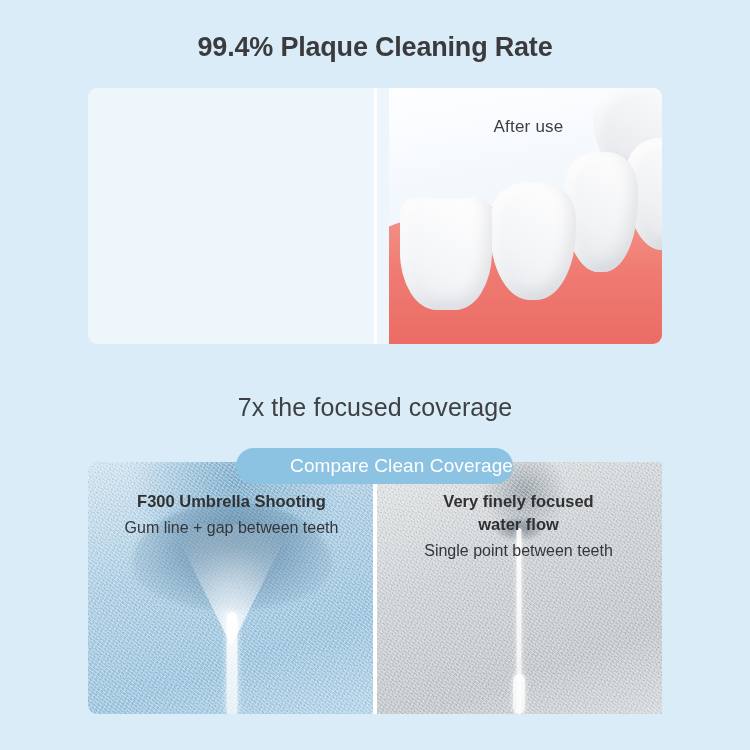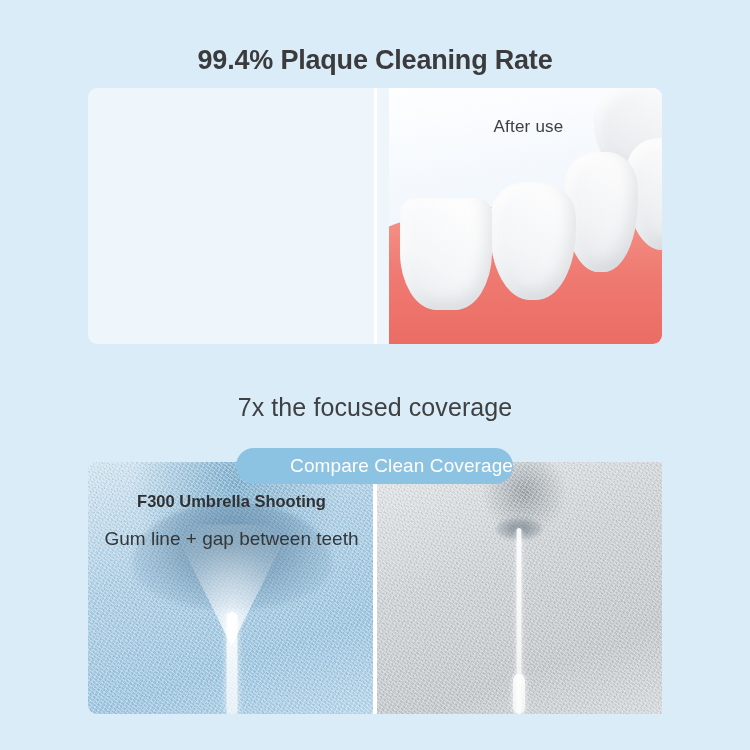--- a/index.html
+++ b/index.html
@@ -25,21 +25,20 @@
   .heading-plaque {
     position: absolute;
     left: 0;
     top: 32px;
     width: 750px;
     text-align: center;
     font-size: 27px;
     font-weight: bold;
     color: #3b3b3d;
     letter-spacing: -0.2px;
-    margin-top: 13px;
   }
   .heading-coverage {
     position: absolute;
     left: 0;
     top: 393px;
     width: 750px;
     text-align: center;
     font-size: 25px;
     font-weight: normal;
     color: #3f4042;
@@ -266,25 +265,25 @@
   .flow-text.left { left: 0; }
   .flow-text.right { left: 287px; }
   .flow-title {
     font-size: 16.5px;
     font-weight: bold;
     color: #2f3133;
     line-height: 23px;
     margin: 0;
   }
   .flow-sub {
-    font-size: 19px;
+    font-size: 16px;
     font-weight: normal;
     color: #33373a;
     line-height: 22px;
-    margin: 15px 0 0 0;
+    margin: 4px 0 0 0;
   }
 </style>
 </head>
 <body>
 
 <div class="page">
 
   <div class="heading-plaque">99.4% Plaque Cleaning Rate</div>
 
   <div class="teeth-panel">
@@ -324,15 +323,20 @@
       <div class="jet-thin-base"></div>
     </div>
 
     <div class="flow-divider"></div>
 
     <div class="flow-text left">
       <p class="flow-title">F300 Umbrella Shooting</p>
       <p class="flow-sub">Gum line + gap between teeth</p>
     </div>
 
+    <div class="flow-text right">
+      <p class="flow-title">Very finely focused</p>
+      <p class="flow-title">water flow</p>
+      <p class="flow-sub">Single point between teeth</p>
+    </div>
   </div>
 
 </div>
 
 </body></html>

